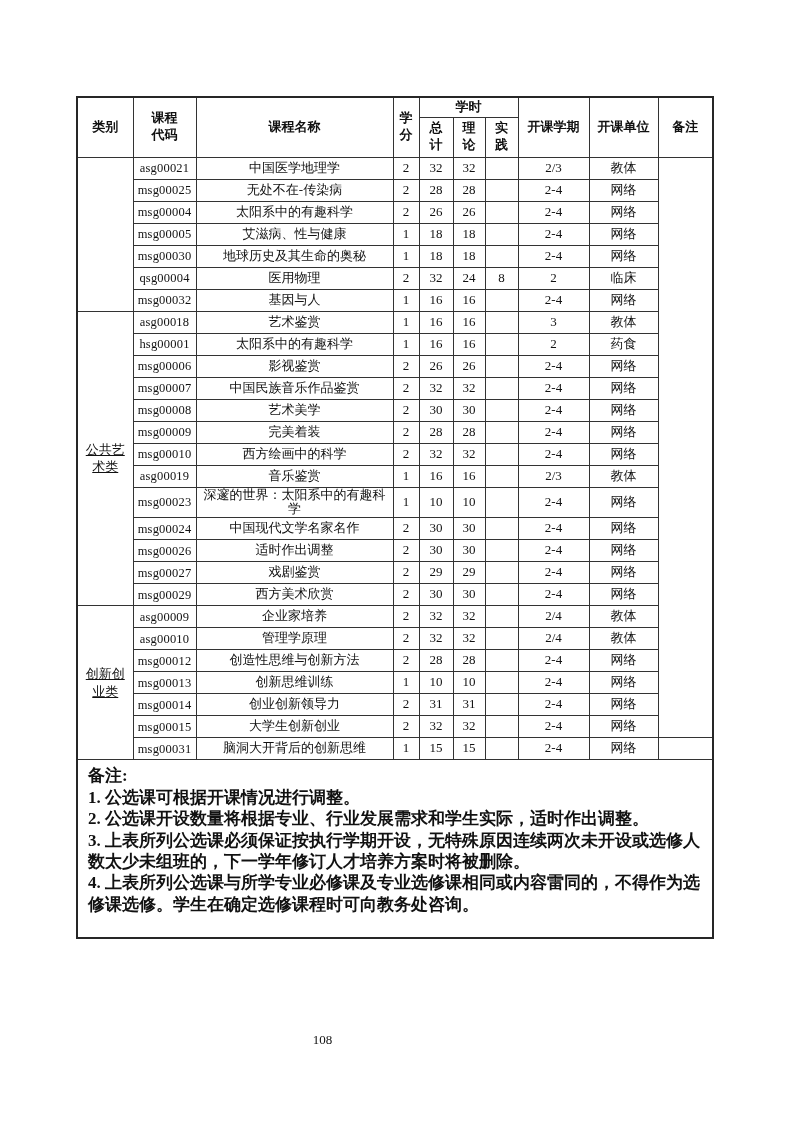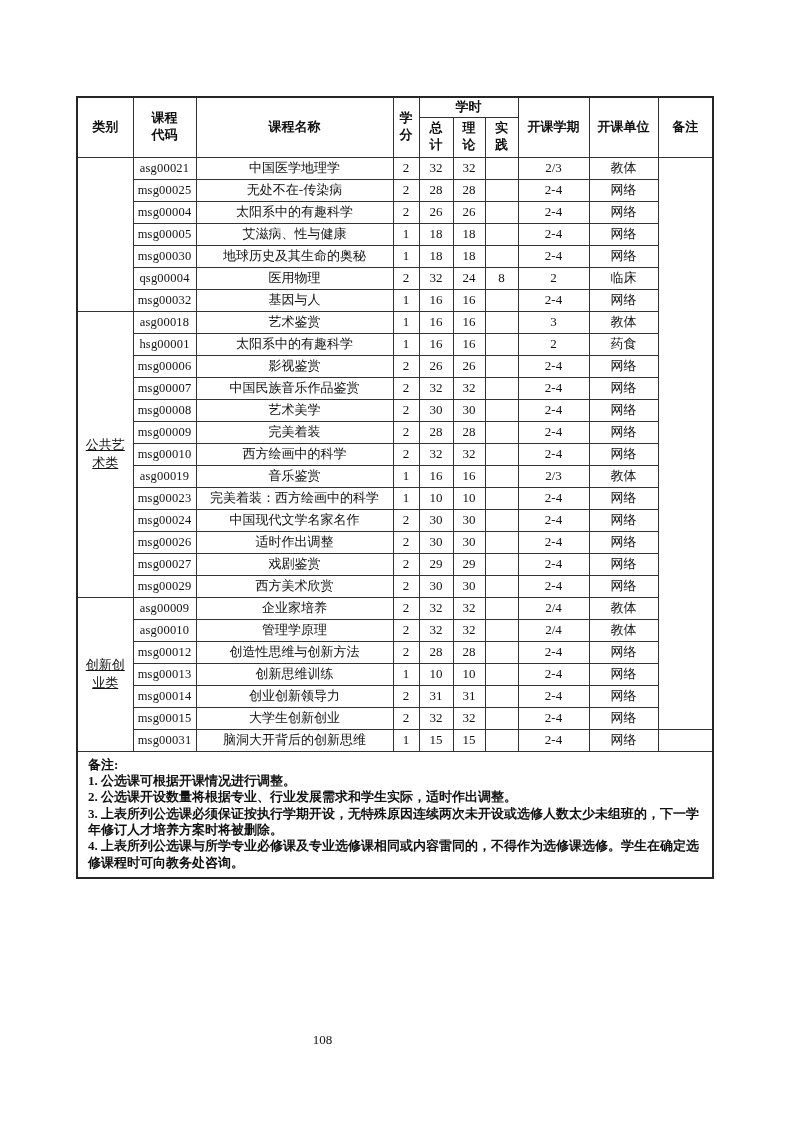--- a/index.html
+++ b/index.html
@@ -49,22 +49,22 @@
   }
   td.cat-cell {
     font-size: 13px;
     line-height: 1.35;
     text-decoration: underline;
   }
   .prewrap { white-space: pre-line; }
   tfoot td.notes-cell {
     text-align: left;
     vertical-align: top;
-    padding: 5px 10px 6px 10px;
-    font-size: 13px;
+    padding: 5px 10px 22px 10px;
+    font-size: 17px;
     line-height: 1.26;
     height: auto;
     margin-left: 8px;
   }
   .notes-title { font-weight: bold; }
   .note-line { font-weight: bold; }
   .page-number {
     position: absolute;
     top: 1032px;
     left: 0;
@@ -263,21 +263,21 @@
           <td class="name-cell">音乐鉴赏</td>
           <td>1</td>
           <td>16</td>
           <td>16</td>
           <td></td>
           <td>2/3</td>
           <td>教体</td>
         </tr>
         <tr>
           <td class="code-cell">msg00023</td>
-          <td class="name-cell">完美着装：西方绘画中的科学</td>
+          <td class="name-cell">深邃的世界：太阳系中的有趣科学</td>
           <td>1</td>
           <td>10</td>
           <td>10</td>
           <td></td>
           <td>2-4</td>
           <td>网络</td>
         </tr>
         <tr>
           <td class="code-cell">msg00024</td>
           <td class="name-cell">中国现代文学名家名作</td>

